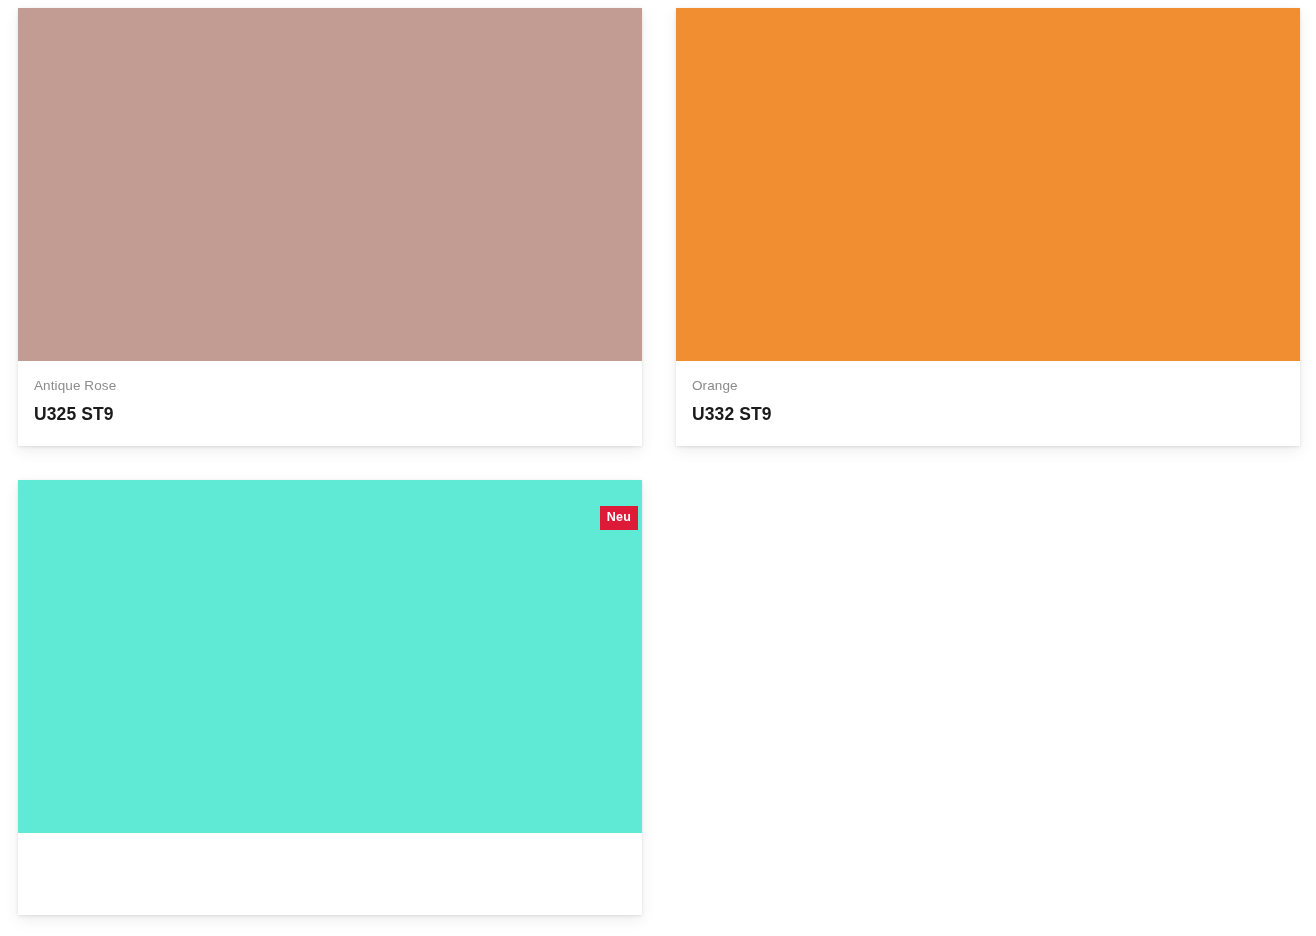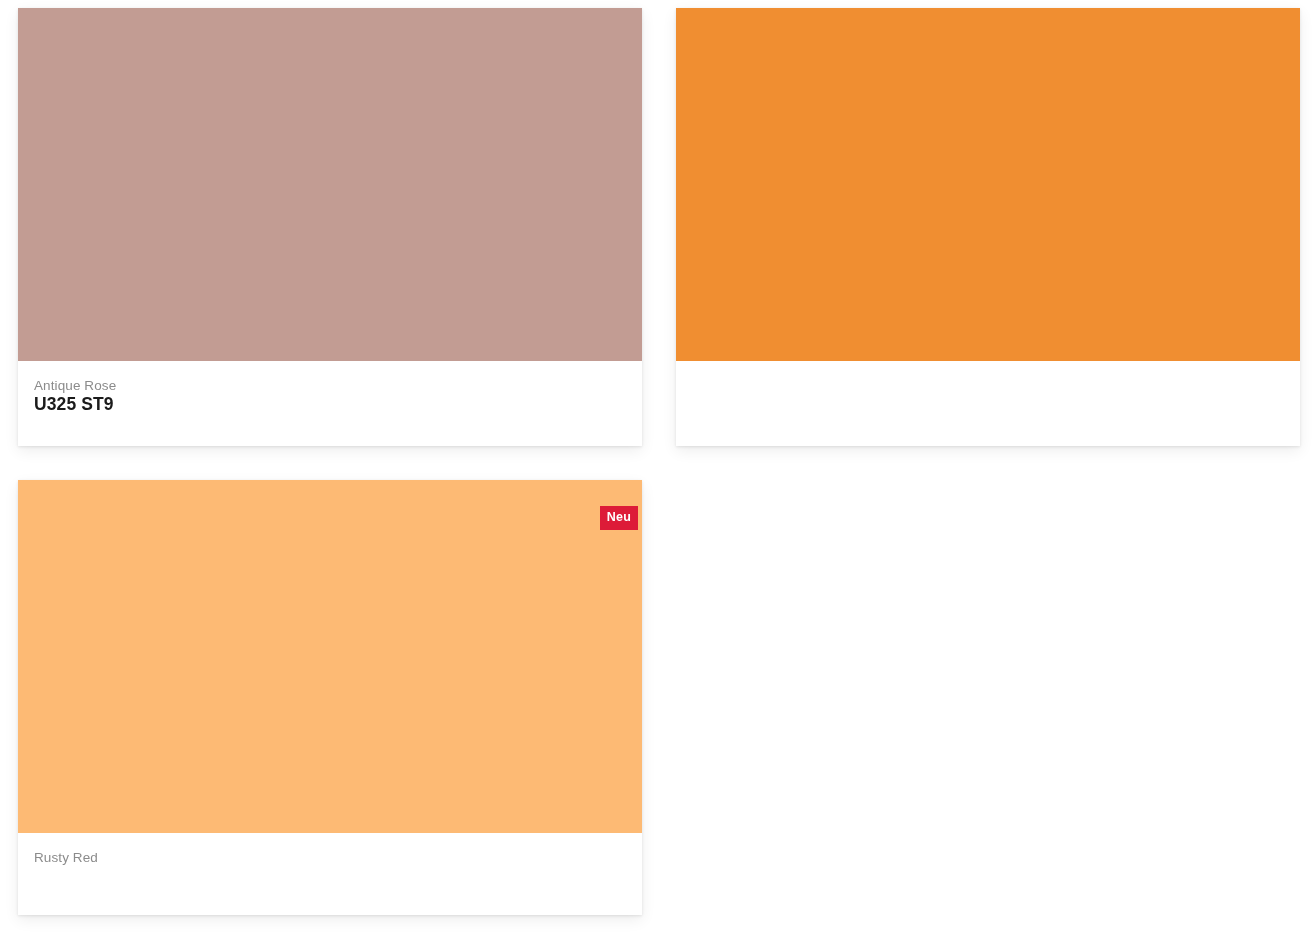--- a/index.html
+++ b/index.html
@@ -52,20 +52,21 @@
   .decor-name {
     font-size: 13.5px;
     line-height: 16px;
     color: #8b8b8b;
     font-weight: 400;
     letter-spacing: 0.1px;
     white-space: nowrap;
   }
 
   .decor-code {
+    margin-top: 10px;
     font-size: 17.5px;
     line-height: 21px;
     color: #1b1b1b;
     font-weight: 700;
     letter-spacing: 0.1px;
     white-space: nowrap;
   }
 
   .badge {
     position: absolute;
@@ -92,25 +93,28 @@
     <div class="decor-info">
       <div class="decor-name">Antique Rose</div>
       <div class="decor-code">U325 ST9</div>
     </div>
   </div>
 
   <div class="decor-card">
     <div class="decor-swatch" style="background: rgb(240, 142, 49);">
       
     </div>
+    <div class="decor-info">
+      <div class="decor-name">Orange</div>
+      <div class="decor-code">U332 ST9</div>
+    </div>
   </div>
 
   <div class="decor-card">
-    <div class="decor-swatch" style="background: #fdba74;">
+    <div class="decor-swatch" style="background: #5eead4;">
       <span class="badge">Neu</span>
     </div>
     <div class="decor-info">
-      <div class="decor-name">Rusty Red</div>
     </div>
   </div>
 
 
 </div>
 
 </body></html>

